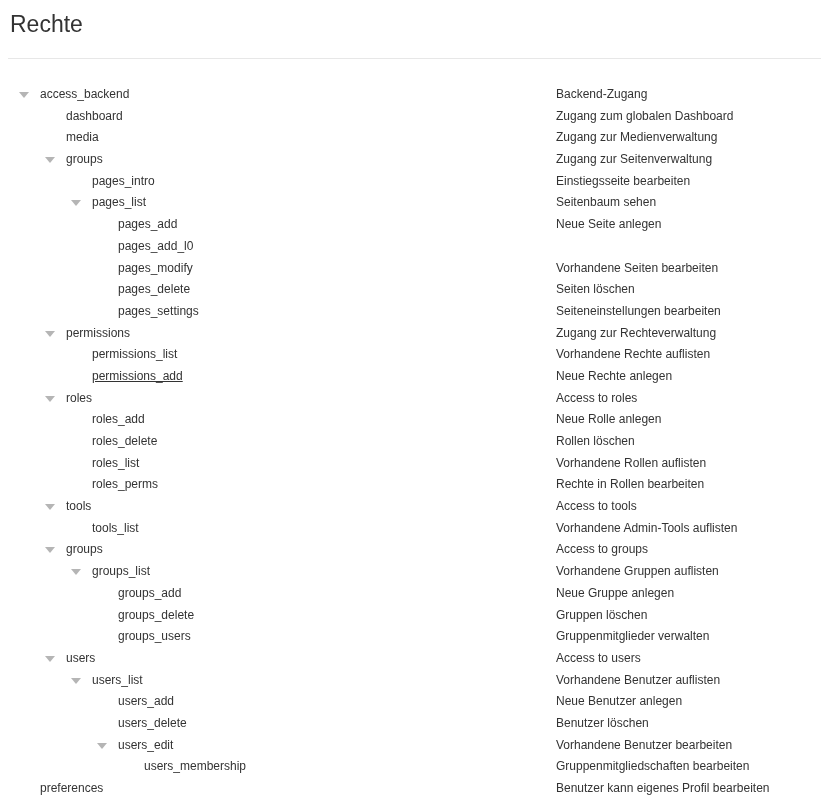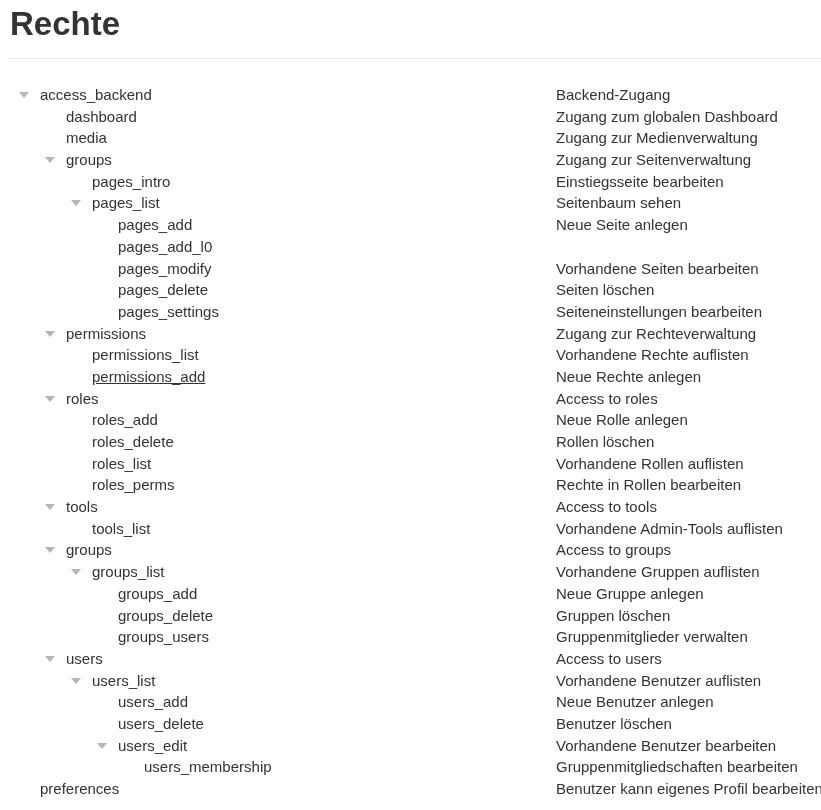--- a/index.html
+++ b/index.html
@@ -12,41 +12,41 @@
   html, body { margin: 0; padding: 0; }
   body {
     width: 821px;
     height: 810px;
     background: var(--bg);
     color: var(--text);
     font-family: "Liberation Sans", "DejaVu Sans", sans-serif;
     overflow: hidden;
   }
   .page-title {
-    font-size: 33px;
-    font-weight: 700;
+    font-size: 23px;
+    font-weight: 400;
     line-height: 38px;
     margin: 5px 0 0 10px;
     color: var(--text);
   }
   .title-rule {
     border: 0;
     border-top: 1px solid var(--rule);
     margin: 15px 0 0 8px;
     height: 0;
   }
   .tree {
     margin-top: 25px;
     position: relative;
   }
   .tree-row {
     position: relative;
     height: 21.7px;
     line-height: 21.7px;
-    font-size: 15px;
+    font-size: 12px;
   }
   .node-label {
     position: absolute;
     top: 0;
     white-space: nowrap;
     color: var(--text);
     cursor: pointer;
   }
   .node-desc {
     position: absolute;

